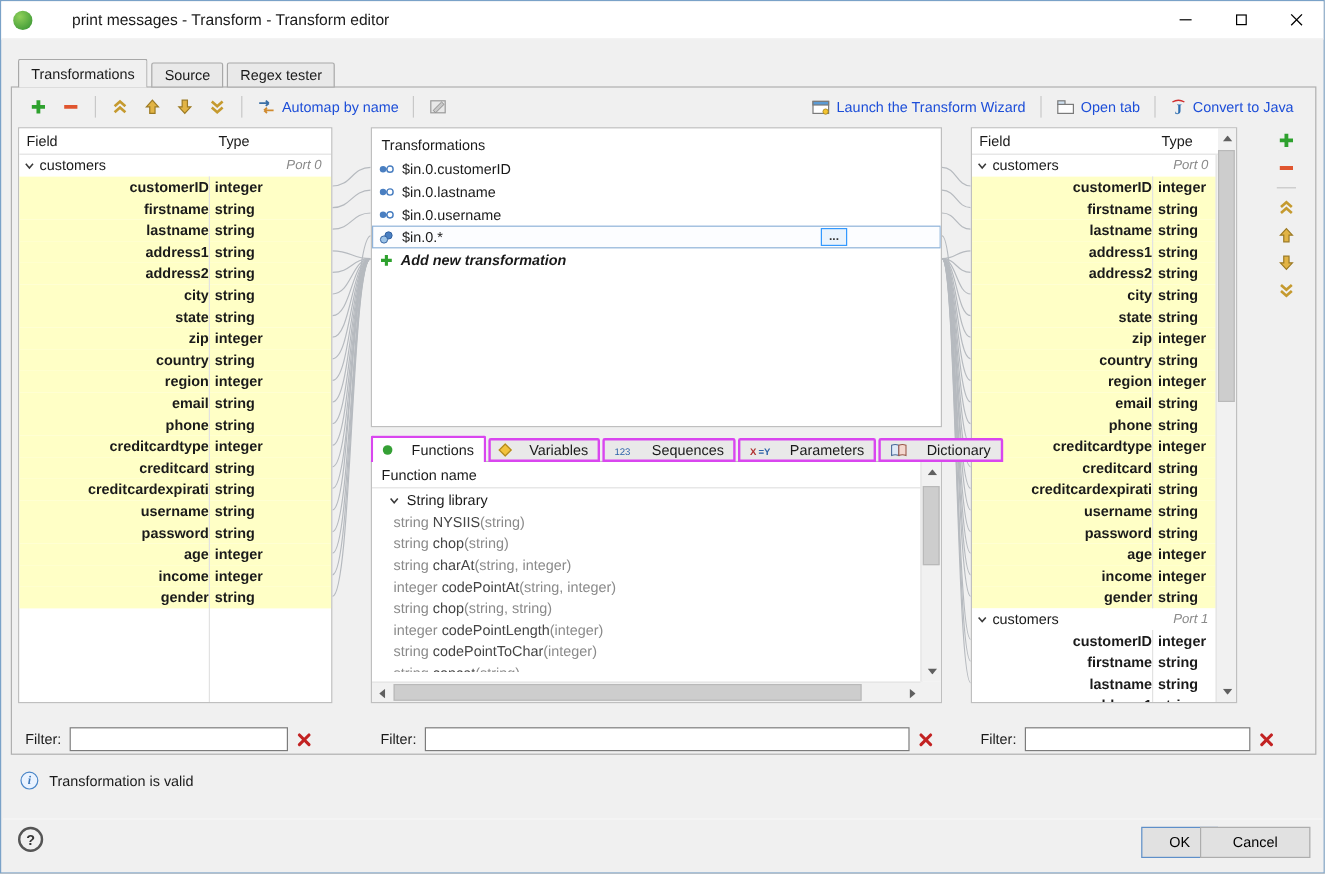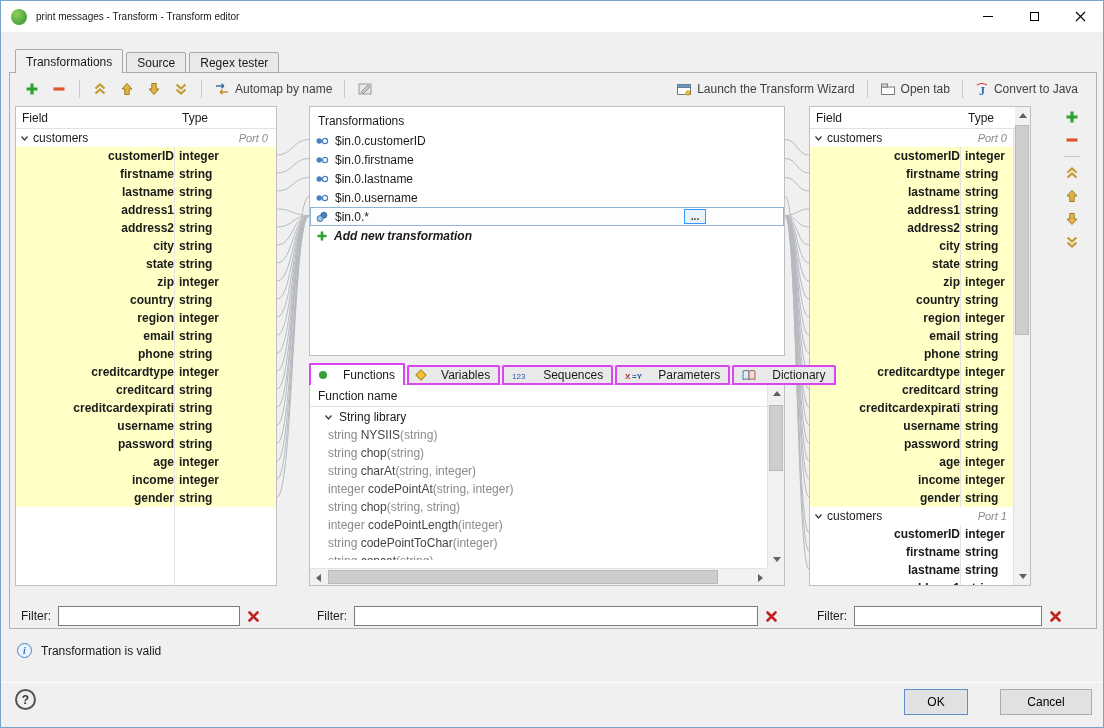--- a/index.html
+++ b/index.html
@@ -2,35 +2,35 @@
 <html><head>
 <meta charset="utf-8">
 <style>
   *{box-sizing:border-box;margin:0;padding:0;}
   body{font-family:"Liberation Sans",sans-serif;font-size:12px;color:#1a1a1a;background:#9a9a9a;}
   .window{position:relative;width:1104px;height:728px;background:#f0f0f0;border:1px solid #7aa2c8;overflow:hidden;}
 
   
   .titlebar{position:absolute;left:0;top:0;width:100%;height:32px;background:#fff;display:flex;align-items:center;border-bottom:1px solid #ececec;}
   .app-icon{width:16px;height:16px;border-radius:50%;background:radial-gradient(circle at 35% 30%,#8fd05a,#2f8f2f);margin:0 9px 0 10px;flex-shrink:0;}
-  .title{font-size:10px;white-space:nowrap;}
+  .title{font-size:13px;white-space:nowrap;margin-left:24px;}
   .win-btns{margin-left:auto;display:flex;height:32px;}
   .wbtn{width:46px;height:32px;display:flex;align-items:center;justify-content:center;background:none;border:none;}
   .glyph-min{width:10px;height:1px;background:#000;display:block;}
   .glyph-max{width:9px;height:9px;border:1px solid #000;display:block;}
 
   
   .main-tabs{position:absolute;left:14px;top:48px;height:24px;display:flex;align-items:flex-end;gap:3px;z-index:5;}
   .mtab{height:21px;padding:3px 10px 0;background:#e9e9e9;border:1px solid #a8a8a8;border-radius:2px 2px 0 0;font-size:12px;}
   .mtab.active{height:24px;padding-top:5px;background:#f0f0f0;border-bottom:none;}
   .content-frame{position:absolute;left:8px;top:71px;width:1088px;height:557px;border:1px solid #b0b0b0;background:#f0f0f0;}
 
   
   .toolbar{position:absolute;left:9px;top:73px;width:1086px;height:30px;display:flex;align-items:center;padding:0 10px;gap:3px;z-index:2;}
-  .toolbar button{display:inline-flex;align-items:center;gap:5px;padding:3px 4px;background:none;border:none;font:inherit;color:#404040;white-space:nowrap;text-align:center;}
+  .toolbar button{display:inline-flex;align-items:center;gap:5px;padding:3px 4px;background:none;border:none;font:inherit;color:#1d4ed8;white-space:nowrap;text-align:center;}
   .tsep{width:1px;height:18px;background:#c8c8c8;margin:0 5px;flex-shrink:0;}
   .tb-right{margin-left:auto;display:flex;align-items:center;gap:3px;padding-right:4px;}
 
   
   .panel{position:absolute;background:#fff;border:1px solid #bfbfbf;}
   #left-table{left:14px;top:105px;width:262px;height:480px;overflow:hidden;}
   #right-table{left:808px;top:105px;width:222px;height:480px;overflow:hidden;}
   .colsep{position:absolute;top:0;bottom:0;width:1px;background:#e2e2e2;}
   .thead{display:flex;height:22px;border-bottom:1px solid #e2e2e2;position:relative;background:#fff;z-index:1;}
   .hc{padding:4px 6px;}
@@ -88,21 +88,21 @@
   .filter{position:absolute;top:604px;display:flex;align-items:center;gap:7px;height:22px;}
   .finput{height:20px;border:1px solid #7c7c7c;background:#fff;font:inherit;padding:0 4px;}
   .fclear{display:inline-flex;}
 
   
   #status{position:absolute;left:16px;top:642px;display:flex;align-items:center;gap:9px;}
   .info-icon{width:15px;height:15px;border-radius:50%;border:1px solid #4a86c8;color:#3a76b8;background:#eaf3ff;display:flex;align-items:center;justify-content:center;font-size:10px;font-weight:bold;font-style:italic;font-family:"Liberation Serif",serif;flex-shrink:0;}
   .hline{position:absolute;left:1px;right:1px;top:681px;height:1px;background:#dcdcdc;border-bottom:1px solid #fff;}
   #help-btn{position:absolute;left:14px;top:688px;width:21px;height:21px;border-radius:50%;border:2px solid #555;display:flex;align-items:center;justify-content:center;font-weight:bold;font-size:12px;color:#333;background:none;}
   .btn{position:absolute;top:688px;height:26px;background:#e1e1e1;border:1px solid #adadad;font:inherit;font-size:12px;}
-  #ok-btn{left:903px;width:64px;border-color:#5e8fc9;}
+  #ok-btn{left:950px;width:64px;border-color:#5e8fc9;}
   #cancel-btn{left:999px;width:92px;}
 
   svg{display:block;}
 </style>
 </head>
 <body>
 
 <div class="window">
 
   <div class="titlebar">
@@ -390,30 +390,20 @@
           <span class="tlabel">$in.0.customerID</span>
         </div>
         <div class="titem">
           <span class="ticon">
             <svg width="14" height="14" viewBox="0 0 14 14">
               <line x1="4" y1="7" x2="10" y2="7" stroke="#4a7fc1" stroke-width="1.4"></line>
               <circle cx="4.2" cy="7" r="2.7" fill="#4a7fc1"></circle>
               <circle cx="10" cy="7" r="2.6" fill="#fff" stroke="#4a7fc1" stroke-width="1.2"></circle>
             </svg>
           </span>
-          <span class="tlabel">$in.0.firstname</span>
-        </div>
-        <div class="titem">
-          <span class="ticon">
-            <svg width="14" height="14" viewBox="0 0 14 14">
-              <line x1="4" y1="7" x2="10" y2="7" stroke="#4a7fc1" stroke-width="1.4"></line>
-              <circle cx="4.2" cy="7" r="2.7" fill="#4a7fc1"></circle>
-              <circle cx="10" cy="7" r="2.6" fill="#fff" stroke="#4a7fc1" stroke-width="1.2"></circle>
-            </svg>
-          </span>
           <span class="tlabel">$in.0.lastname</span>
         </div>
         <div class="titem">
           <span class="ticon">
             <svg width="14" height="14" viewBox="0 0 14 14">
               <line x1="4" y1="7" x2="10" y2="7" stroke="#4a7fc1" stroke-width="1.4"></line>
               <circle cx="4.2" cy="7" r="2.7" fill="#4a7fc1"></circle>
               <circle cx="10" cy="7" r="2.6" fill="#fff" stroke="#4a7fc1" stroke-width="1.2"></circle>
             </svg>
           </span>

